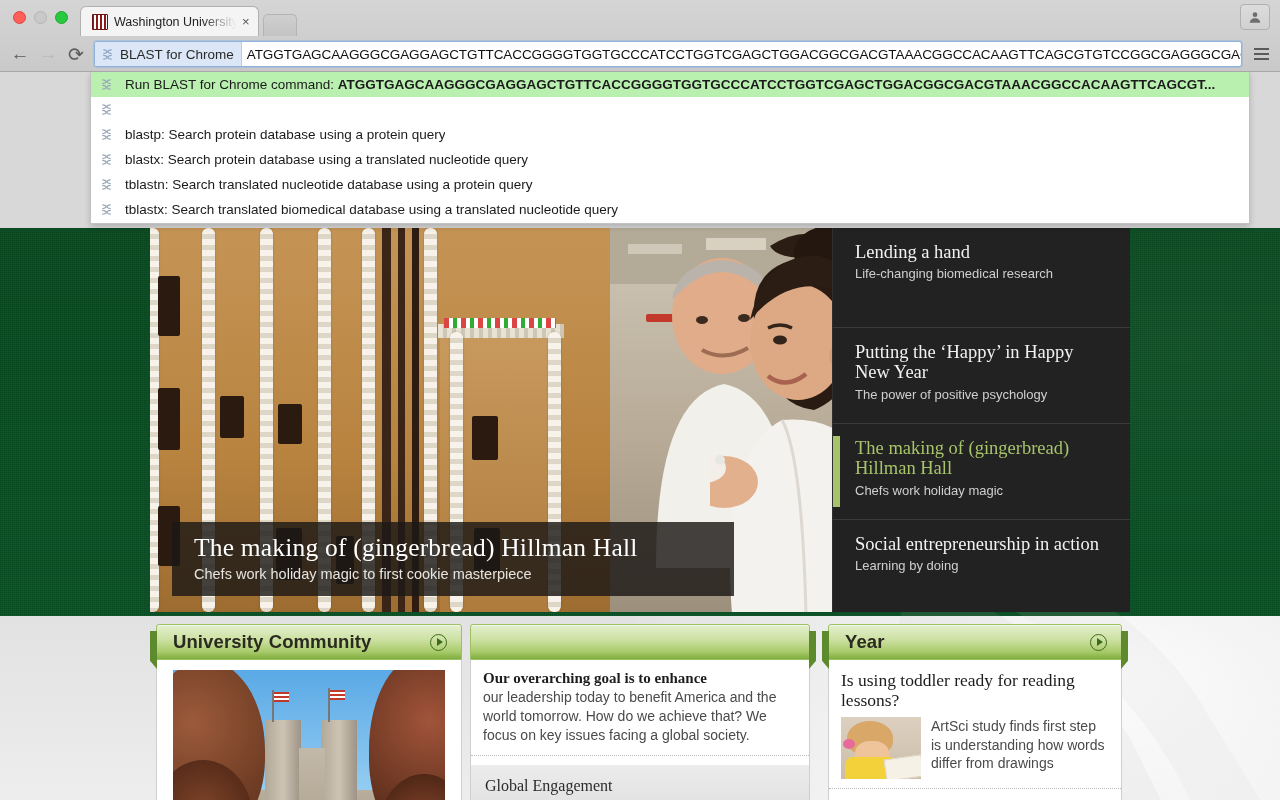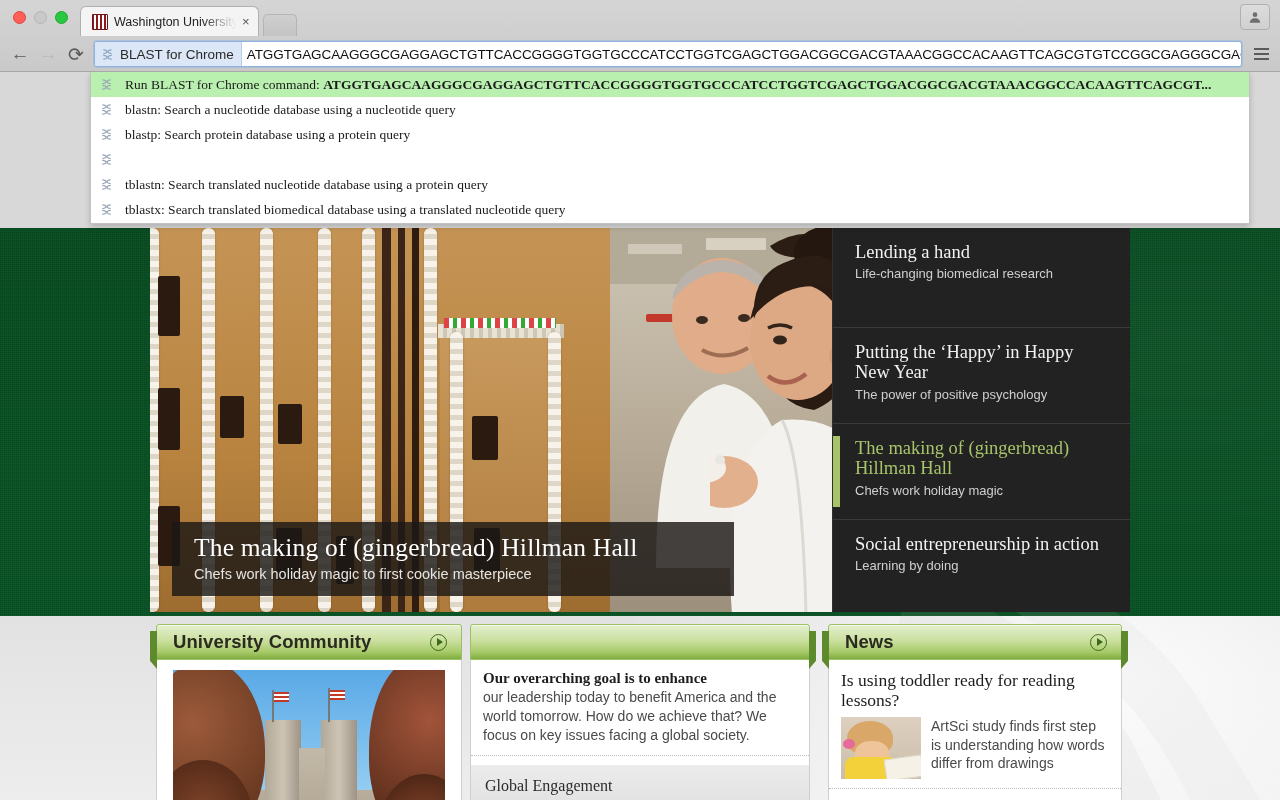--- a/index.html
+++ b/index.html
@@ -100,21 +100,21 @@
 
   
   #omnibox-dropdown {
     position: absolute; top: 72px; left: 90px; width: 1160px;
     background: #fff; border: 1px solid #c2c2c2; border-top: none;
     box-shadow: 0 3px 6px rgba(0,0,0,.18);
     z-index: 29; padding-bottom: 1px;
   }
   .sug-row {
     display: flex; align-items: center; height: 25px; padding: 0 6px 0 8px;
-    font-size: 13.5px; color: #1a1a1a; white-space: nowrap; overflow: hidden; font-family: Liberation Serif, serif;
+    font-size: 13.5px; color: #1a1a1a; white-space: nowrap; overflow: hidden;
   }
   .sug-row.selected { background: #b9f0b0; }
   .sug-row .sug-icon { width: 15px; height: 15px; flex: 0 0 15px; margin-right: 11px; }
   .sug-row .sug-text { overflow: hidden; text-overflow: ellipsis; }
   .sug-row .sug-text b { font-weight: bold; }
 
   
   #page {
     position: absolute; top: 228px; left: 0; width: 1280px; height: 572px;
     overflow: hidden;
@@ -350,21 +350,20 @@
     </div>
     <div class="sug-row">
       <svg class="sug-icon" viewBox="0 0 16 16">
         <g fill="none" stroke="#9aa8b8" stroke-width="1.4" stroke-linecap="round">
           <path d="M4 3c5 0 3 4 8 4"></path>
           <path d="M4 9c5 0 3 4 8 4"></path>
           <path d="M12 3c-5 0-3 4-8 4"></path>
           <path d="M12 9c-5 0-3 4-8 4"></path>
         </g>
       </svg>
-      <span class="sug-text">blastn: Search a nucleotide database using a nucleotide query</span>
     </div>
     <div class="sug-row">
       <svg class="sug-icon" viewBox="0 0 16 16">
         <g fill="none" stroke="#9aa8b8" stroke-width="1.4" stroke-linecap="round">
           <path d="M4 3c5 0 3 4 8 4"></path>
           <path d="M4 9c5 0 3 4 8 4"></path>
           <path d="M12 3c-5 0-3 4-8 4"></path>
           <path d="M12 9c-5 0-3 4-8 4"></path>
         </g>
       </svg>
@@ -372,20 +371,21 @@
     </div>
     <div class="sug-row">
       <svg class="sug-icon" viewBox="0 0 16 16">
         <g fill="none" stroke="#9aa8b8" stroke-width="1.4" stroke-linecap="round">
           <path d="M4 3c5 0 3 4 8 4"></path>
           <path d="M4 9c5 0 3 4 8 4"></path>
           <path d="M12 3c-5 0-3 4-8 4"></path>
           <path d="M12 9c-5 0-3 4-8 4"></path>
         </g>
       </svg>
+      <span class="sug-text">blastx: Search protein database using a translated nucleotide query</span>
     </div>
     <div class="sug-row">
       <svg class="sug-icon" viewBox="0 0 16 16">
         <g fill="none" stroke="#9aa8b8" stroke-width="1.4" stroke-linecap="round">
           <path d="M4 3c5 0 3 4 8 4"></path>
           <path d="M4 9c5 0 3 4 8 4"></path>
           <path d="M12 3c-5 0-3 4-8 4"></path>
           <path d="M12 9c-5 0-3 4-8 4"></path>
         </g>
       </svg>
@@ -538,21 +538,21 @@
       <div id="init-body">our leadership today to benefit America and the world tomorrow. How do we achieve that? We focus on key issues facing a global society.</div>
       <div id="init-divider"></div>
       <div class="init-row">Global Engagement</div>
     </div>
   </div>
 
   <div class="panel" id="panel-news">
     <div class="panel-head">
       <span class="tab-fold"></span>
       <span class="tab-fold-r"></span>
-      <h3>News</h3>
+      <h3>Year</h3>
       <span class="arrow-btn">
           <i></i>
         </span>
     </div>
     <div class="panel-body">
       <div id="news-head">Is using toddler ready for reading lessons?</div>
       <div id="news-flex">
         <div id="news-thumb">
           <div style="position:absolute;left:6px;top:4px;width:46px;height:34px;background:#d9a768;border-radius:50% 50% 40% 40%"></div>
           <div style="position:absolute;left:14px;top:24px;width:34px;height:26px;background:#f0c49a;border-radius:45%"></div>

